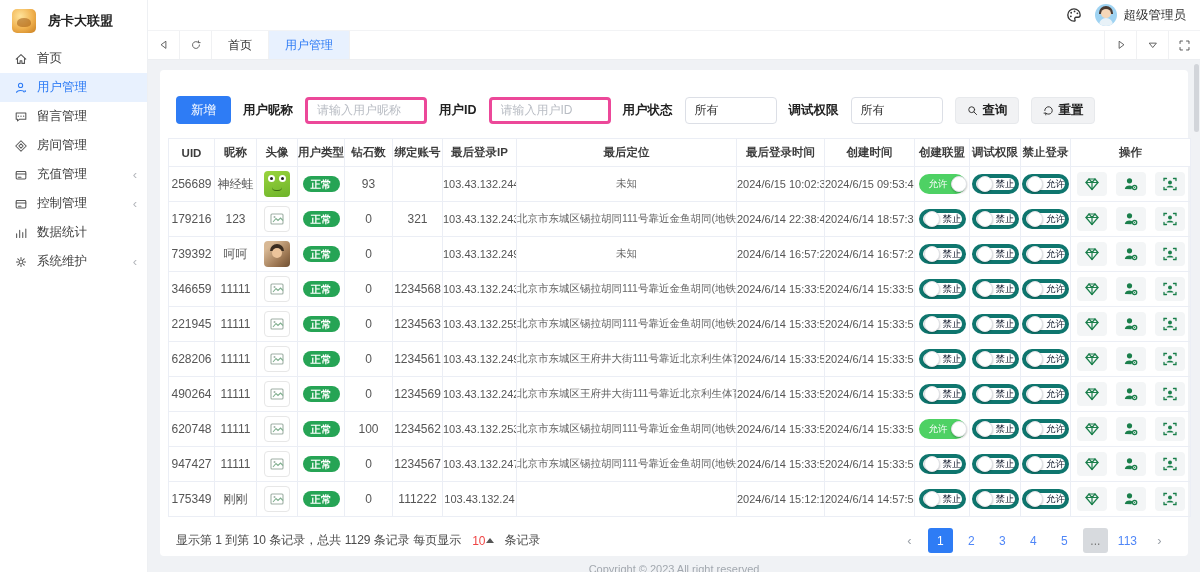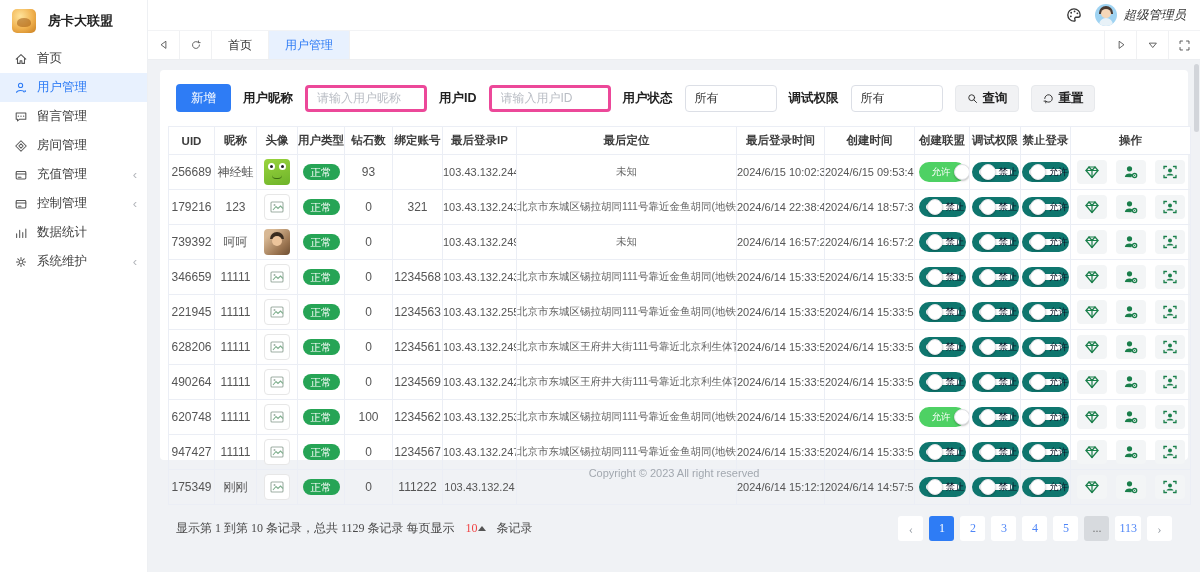--- a/index.html
+++ b/index.html
@@ -23,42 +23,42 @@
   .menu-item{ height:29px; display:flex; align-items:center; gap:9px; padding:0 14px;
     color:#3d3d3d; font-size:12.5px; cursor:pointer; position:relative; }
   .menu-item .mi-icon{ width:14px; height:14px; color:#555; display:flex; }
   .menu-item.active{ background:var(--accent-bg); color:var(--accent); }
   .menu-item.active .mi-icon{ color:var(--accent); }
   .menu-item .chev{ position:absolute; right:10px; color:#b4b7bc; font-size:13px; line-height:1;}
 
   
   .main{ flex:1; min-width:0; display:flex; flex-direction:column; position:relative; }
   .topbar{ height:30px; background:#fff; display:flex; align-items:center;
-    justify-content:flex-end; gap:12px; padding:0 14px;font-style:italic; }
+    justify-content:flex-end; gap:12px; padding:0 14px; }
   .tb-icon{ color:#333; display:flex; cursor:pointer; }
   .admin{ display:flex; align-items:center; gap:7px; cursor:pointer; }
   .avatar{ width:22px; height:22px; border-radius:50%; background:#9fd3f2; overflow:hidden; position:relative;}
   .avatar .hair{ position:absolute; left:4px; top:2px; width:14px; height:8px; border-radius:7px 7px 0 0; background:#4a3b33;}
   .avatar .face{ position:absolute; left:6px; top:5px; width:10px; height:9px; border-radius:50%; background:#f6d7b8;}
   .avatar .bodyc{ position:absolute; left:4px; top:14px; width:14px; height:9px; border-radius:7px 7px 0 0; background:#e8f2f8;}
   .admin-name{ font-size:12.5px; color:#333; }
 
   .tabbar{ height:30px; background:#fff; border-top:1px solid #f2f3f5; border-bottom:1px solid #eceef1;
     display:flex; align-items:stretch; }
   .tbtn{ width:32px; display:flex; align-items:center; justify-content:center;
     border-right:1px solid #f0f1f3; color:#555; cursor:pointer; }
   .tbtn.left-border{ border-right:none; border-left:1px solid #f0f1f3; }
   .tabs{ display:flex; }
   .tab{ padding:0 16px; display:flex; align-items:center; font-size:12px; color:#333;
     border-right:1px solid #f0f1f3; cursor:pointer; }
   .tab.active{ background:var(--accent-bg); color:var(--accent); }
   .tab-spacer{ flex:1; }
 
   .content{ flex:1; background:#f0f2f5; padding:10px 12px 0; overflow:hidden; }
-  .card{ background:#fff; border-radius:4px; height:390px; padding:12px 6px 0; }
+  .card{ background:#fff; border-radius:4px; height:486px; padding:24px 6px 0; }
 
   
   .filters{ display:flex; align-items:center; gap:12px; padding:2px 10px 14px; white-space:nowrap; }
   .btn-add{ background:var(--accent); color:#fff; border:none; border-radius:4px; height:28px;
     padding:0 15px; font-size:12.5px; cursor:pointer; }
   .f-label{ font-size:12.5px; color:#222; font-weight:bold; }
   .f-input{ height:27px; width:122px; border:3px solid #ec4899; border-radius:4px; padding:0 9px;
     font-size:12px; color:#333; font-family:inherit; outline:none; }
   .f-input::placeholder{ color:#b9bdc4; }
   .f-select{ height:27px; width:92px; border:1px solid #dcdfe6; border-radius:4px; padding:0 9px;
@@ -70,45 +70,45 @@
 
   
   .tbl-wrap{ padding:0 2px; }
   table{ border-collapse:collapse; table-layout:fixed; width:1020px; margin:0 auto; }
   th,td{ border:1px solid #ebeef5; text-align:center; overflow:hidden; white-space:nowrap; }
   th{ height:28px; font-size:11.5px; font-weight:bold; color:#3c3c3c; background:#fff; }
   td{ height:35px; font-size:12px; color:#555; }
   td.small{ font-size:11px; }
   td.loc{ font-size:10.5px; color:#666; }
   .badge{ display:inline-block; background:var(--badge-green); color:#fff; border-radius:10px;
-    padding:2.5px 8px; font-size:10.5px; font-weight:normal; line-height:1; }
+    padding:2.5px 8px; font-size:10.5px; font-weight:bold; line-height:1; }
   .av{ width:26px; height:26px; margin:0 auto; border-radius:4px; position:relative; }
   .av.frog{ background:linear-gradient(160deg,#9ad43e,#6db32a); }
   .av.frog .eye{ position:absolute; top:4px; width:7px; height:7px; border-radius:50%; background:#fff; }
   .av.frog .eye:after{ content:""; position:absolute; left:2px; top:2px; width:3px; height:3px; border-radius:50%; background:#222;}
   .av.frog .eye.l{ left:4px; } .av.frog .eye.r{ right:4px; }
   .av.frog .mouth{ position:absolute; left:8px; bottom:6px; width:10px; height:4px;
     border-bottom:1.5px solid #3c6b12; border-radius:0 0 8px 8px; }
   .av.photo{ background:linear-gradient(135deg,#d8b894 20%,#9a7450 70%,#6e4f33); }
   .av.photo .ph-hair{ position:absolute; left:6px; top:3px; width:14px; height:7px; border-radius:7px 7px 0 0; background:#3a2c20;}
   .av.photo .ph-face{ position:absolute; left:8px; top:7px; width:10px; height:10px; border-radius:50%; background:#ecc49b;}
   .av.broken{ background:#fff; border:1px solid #e7e7e7; display:flex; align-items:center; justify-content:center; }
   .toggle{ display:inline-flex; align-items:center; width:47px; height:20px; border-radius:10px;
-    border:7px solid #0f766e; background:#fff; cursor:pointer; vertical-align:middle; }
+    border:4px solid #0f766e; background:#fff; cursor:pointer; vertical-align:middle; }
   .toggle .knob{ width:16px; height:16px; border-radius:50%; background:#fff;
     border:1px solid #e0e2e6; box-shadow:0 1px 2px rgba(0,0,0,.25); flex-shrink:0; }
   .toggle .t-label{ font-size:9.5px; line-height:1; }
   .toggle.off{ padding:1px 5px 1px 1px; gap:3px; color:#0f172a; }
   .toggle.on{ background:var(--toggle-on); border-color:var(--toggle-on); padding:1px 1px 1px 6px; gap:3px; color:#fff; }
   .ops{ display:flex; justify-content:center; gap:9px; }
   .op{ width:30px; height:24px; background:#f3f5f6; border-radius:4px; display:flex;
     align-items:center; justify-content:center; color:var(--icon-green); cursor:pointer; }
 
   
-  .pag{ display:flex; padding:11px 10px 0;font-family:Liberation Serif, serif; }
+  .pag{ display:flex; padding:11px 10px 0; }
   .pg-info{ display:flex; align-items:center; gap:5px; color:#4a4a4a; font-size:12px; }
   .pg-size{ display:flex; align-items:center; padding:3px 6px; cursor:pointer; color:#ef4444; }
   .caret-up{ width:0; height:0; border-left:4px solid transparent; border-right:4px solid transparent;
     border-bottom:5px solid #555; }
   .pages{ margin-left:auto; display:flex; align-items:center; gap:6px; }
   .pg{ min-width:25px; height:25px; padding:0 4px; display:flex; align-items:center; justify-content:center;
     border-radius:3px; color:#4f86f7; font-size:12px; cursor:pointer; background:#fff; }
   .pg.active{ background:var(--accent); color:#fff; }
   .pg.ellipsis{ background:#d7dade; color:#777; }
   .pg.arrow{ color:#9aa0a8; font-size:13px; }

